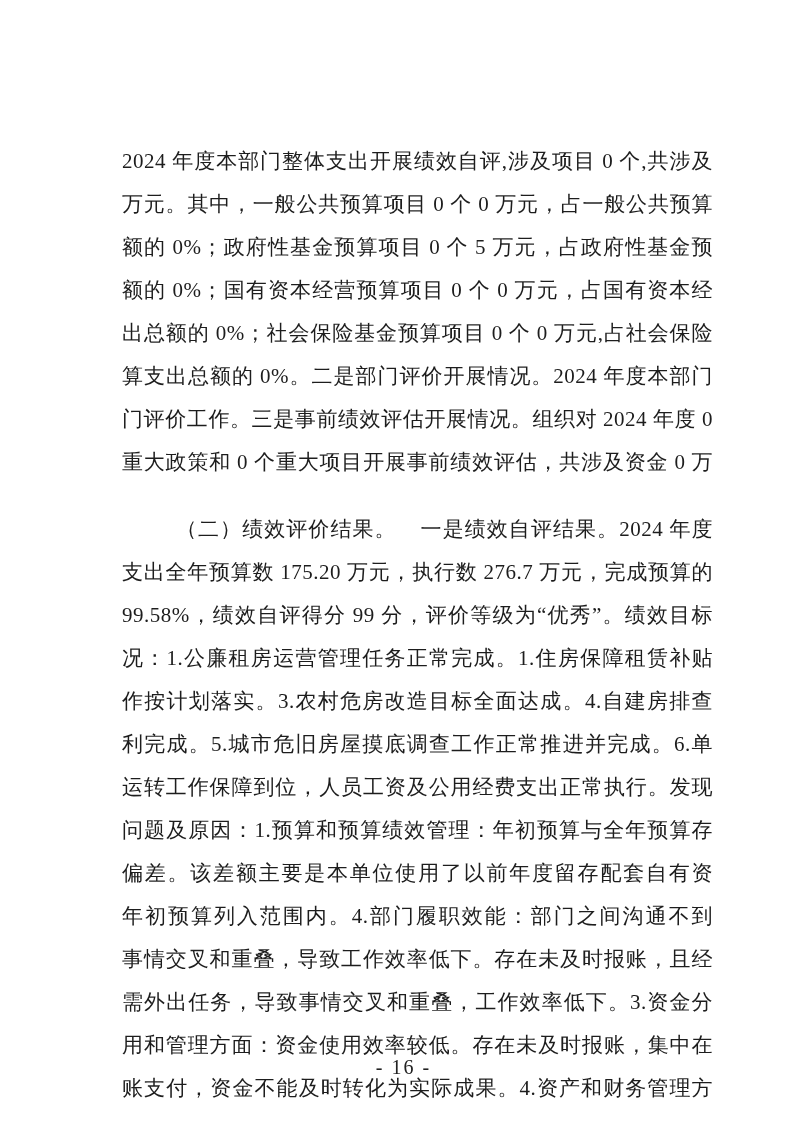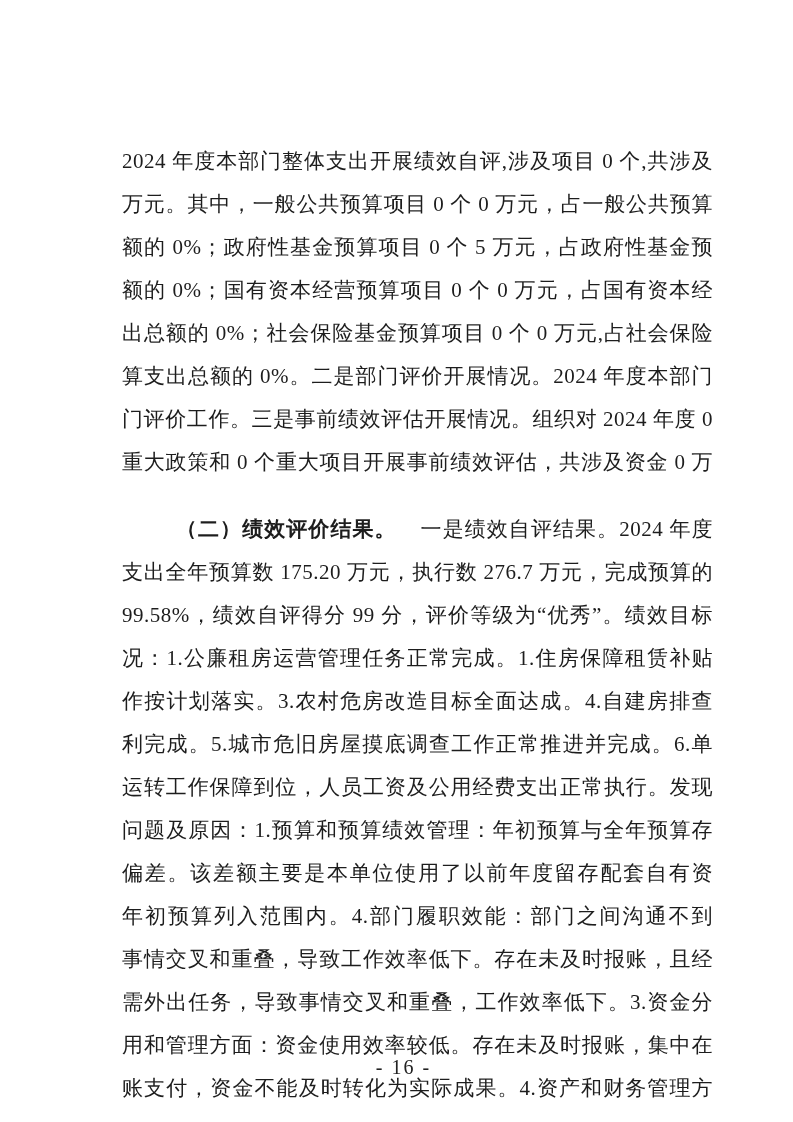--- a/index.html
+++ b/index.html
@@ -34,21 +34,21 @@
     overflow: hidden;
     letter-spacing: 0.5px;
   }
   .line.no-stretch {
     text-align-last: left;
   }
   .line.indent-first {
     text-indent: 42px;
   }
   .bold-lead {
-    font-weight: bold;
+    font-weight: normal;
   }
   .page-number {
     position: absolute;
     left: 0;
     top: 1033px;
     width: 783px;
     text-align: center;
     font-size: 20px;
     color: #222222;
     letter-spacing: 2px;

